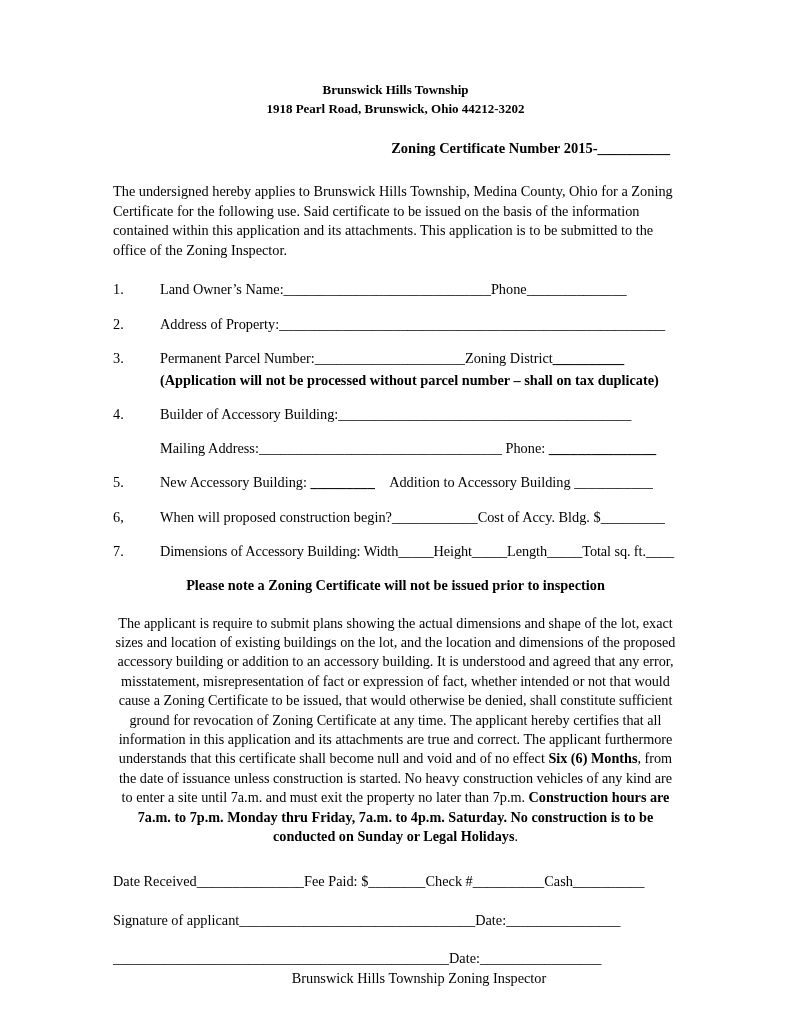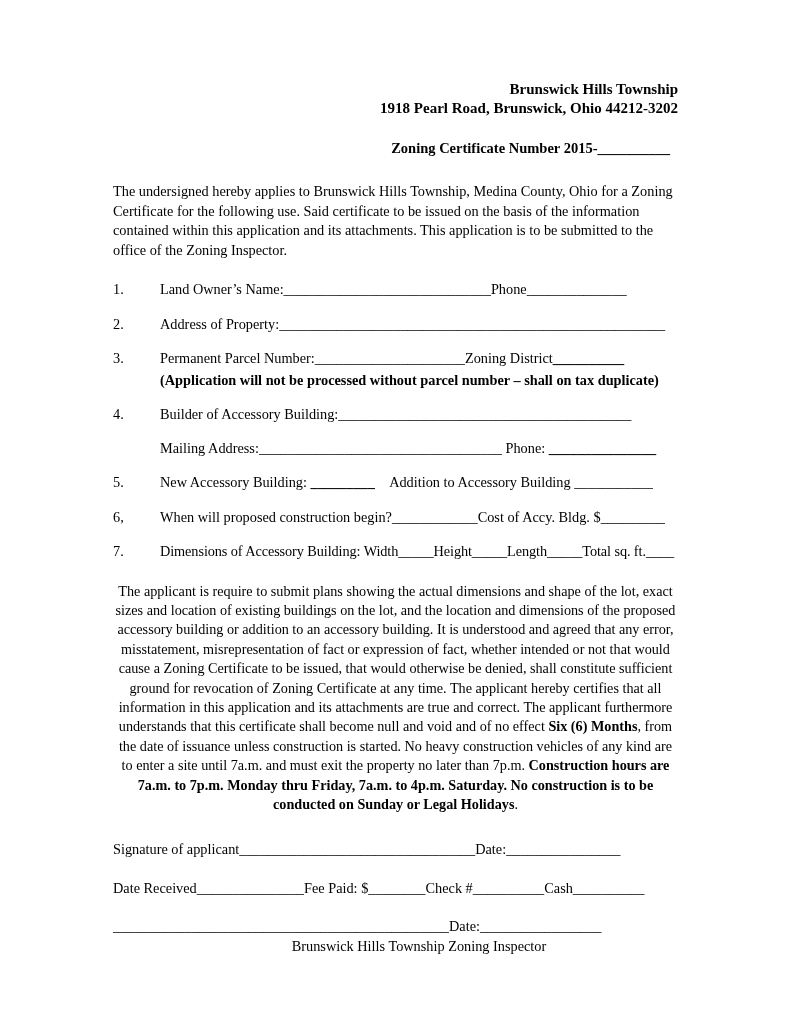--- a/index.html
+++ b/index.html
@@ -15,23 +15,23 @@
     overflow: hidden;
   }
   .page {
     position: relative;
     width: 791px;
     height: 1024px;
     box-sizing: border-box;
     padding: 80px 113px 0 113px;
   }
   .hdr {
-    text-align: right;
+    text-align: center;
     font-weight: bold;
-    font-size: 15px;
+    font-size: 13px;
     line-height: 19px;
   }
   .hdr div { white-space: nowrap; }
 
   .zoning-line {
     margin-top: 22px;
     text-align: right;
     font-weight: bold;
     font-size: 14.5px;
     padding-right: 8px;
@@ -163,31 +163,32 @@
 
     <div class="item">
       <div class="num">7.</div>
       <div class="body tight">
         <span>Dimensions of Accessory Building: Width</span><span>_____</span><span>Height</span><span>_____</span><span>Length</span><span>_____</span><span>Total sq. ft.</span><span>____</span>
       </div>
     </div>
 
   </div>
 
+  <div class="note">Please note a Zoning Certificate will not be issued prior to inspection</div>
 
   <div class="para">
     <span>The applicant is require to submit plans showing the actual dimensions and shape of the lot, exact sizes and location of existing buildings on the lot, and the location and dimensions of the proposed accessory building or addition to an accessory building.  It is understood and agreed that any error, misstatement, misrepresentation of fact or expression of fact, whether intended or not that would cause a Zoning Certificate to be issued, that would otherwise be denied, shall constitute sufficient ground for revocation of Zoning Certificate at any time.  The applicant hereby certifies that all information in this application and its attachments are true and correct. The applicant furthermore understands that this certificate shall become null and void and of no effect </span><span class="bold">Six (6) Months</span><span>, from the date of issuance unless construction is started. No heavy construction vehicles of any kind are to enter a site until 7a.m. and must exit the property no later than 7p.m. </span><span class="bold">Construction hours are 7a.m. to 7p.m. Monday thru Friday, 7a.m. to 4p.m. Saturday. No construction is to be conducted on Sunday or Legal Holidays</span><span>.</span>
   </div>
 
   <div class="sigblock">
     <div class="sigrow">
-      <span>Signature of applicant</span><span>_________________________________</span><span>Date:</span><span>________________</span>
+      <span>Date Received</span><span>_______________</span><span>Fee Paid: $</span><span>________</span><span>Check #</span><span>__________</span><span>Cash</span><span>__________</span>
     </div>
     <div class="sigrow">
-      <span>Date Received</span><span>_______________</span><span>Fee Paid: $</span><span>________</span><span>Check #</span><span>__________</span><span>Cash</span><span>__________</span>
+      <span>Signature of applicant</span><span>_________________________________</span><span>Date:</span><span>________________</span>
     </div>
     <div>
       <span>_______________________________________________</span><span>Date:</span><span>_________________</span>
     </div>
     <div class="inspector">Brunswick Hills Township Zoning Inspector</div>
   </div>
 
 </div>
 
 </body></html>

